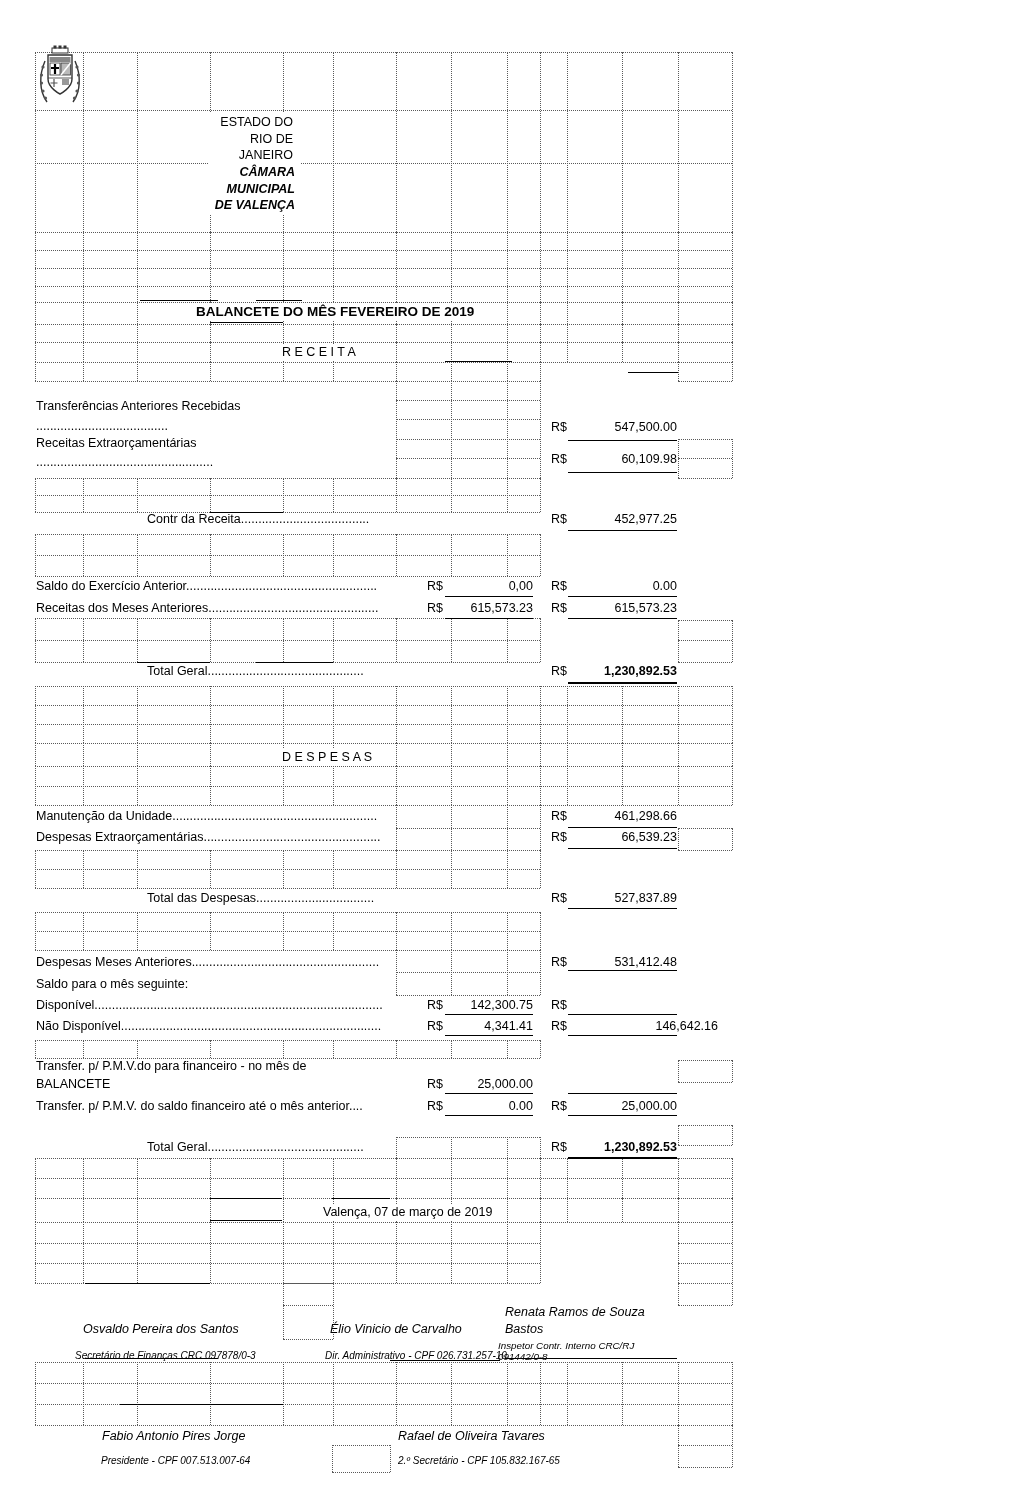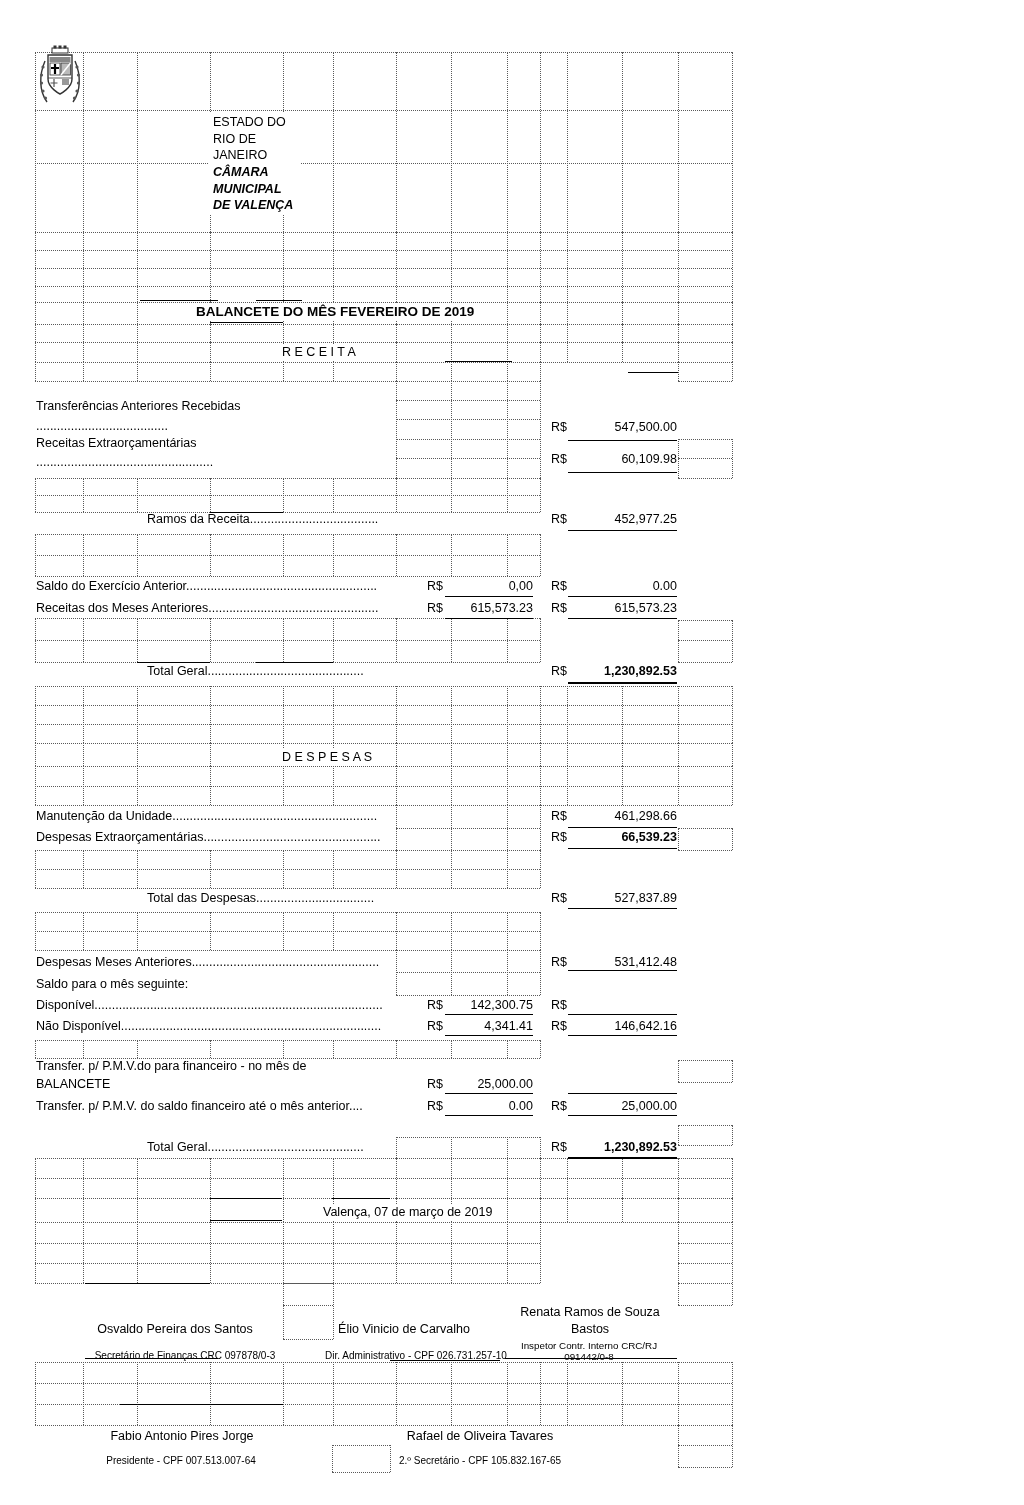--- a/index.html
+++ b/index.html
@@ -10,24 +10,24 @@
   .gl.h{height:0;border-top:1px dotted #595959;}
   .gl.v{width:0;border-left:1px dotted #595959;}
   .sl{position:absolute;height:0;border-top:1.5px solid #000;z-index:2;}
   .ul{position:absolute;height:0;border-top:1.5px solid #000;z-index:2;}
   .ul.b2{border-top-width:2px;}
   
   .t{position:absolute;font-size:12.5px;line-height:15px;white-space:nowrap;z-index:3;}
   .clip356{width:356px;overflow:hidden;}
   .clip240{width:240px;overflow:hidden;}
   .wrap{white-space:normal;}
-  .bgw{background:#fff;padding:1px 5px;}
+  .bgw{background:#fff;padding:1px 5px;text-align:right;}
   .b{font-weight:bold;}
   .bi{font-weight:bold;font-style:italic;}
-  .ctr{text-align:center;}
+  .ctr{font-style:italic;}
   .rsm{left:427px;}
   .rsr{left:551px;}
   .vm{left:440px;width:93px;text-align:right;}
   .vr{left:565px;width:112px;text-align:right;}
   .sign{font-size:12.5px;}
   .sigt{font-size:10px;line-height:11.5px;}
   .sigt9{font-size:9.8px;line-height:11px;}
 </style>
 </head>
 <body>
@@ -480,21 +480,21 @@
   <div class="t" style="left:36px;top:399px;">Transferências Anteriores Recebidas</div>
   <div class="t clip356" style="left:36px;top:419px;width:250px;">......................................</div>
   <div class="t rsr" style="top:420px;">R$</div>
   <div class="t vr" style="top:420px;">547,500.00</div>
 
   <div class="t" style="left:36px;top:436px;">Receitas Extraorçamentárias</div>
   <div class="t clip356" style="left:36px;top:455px;width:330px;">...................................................</div>
   <div class="t rsr" style="top:452px;">R$</div>
   <div class="t vr" style="top:452px;">60,109.98</div>
 
-  <div class="t clip240" style="left:147px;top:512px;">Ramos da Receita.....................................</div>
+  <div class="t clip240" style="left:147px;top:512px;">Contr da Receita.....................................</div>
   <div class="t rsr" style="top:512px;">R$</div>
   <div class="t vr" style="top:512px;">452,977.25</div>
 
   <div class="t clip356" style="left:36px;top:579px;">Saldo do Exercício Anterior.......................................................</div>
   <div class="t rsm" style="top:579px;">R$</div>
   <div class="t vm" style="top:579px;">0,00</div>
   <div class="t rsr" style="top:579px;">R$</div>
   <div class="t vr" style="top:579px;">0.00</div>
 
   <div class="t clip356" style="left:36px;top:601px;">Receitas dos Meses Anteriores.................................................</div>
@@ -508,21 +508,21 @@
   <div class="t vr b" style="top:664px;">1,230,892.53</div>
 
   <div class="t bgw" style="left:277px;top:749px;">D E S P E S A S</div>
 
   <div class="t clip356" style="left:36px;top:809px;">Manutenção da Unidade...........................................................</div>
   <div class="t rsr" style="top:809px;">R$</div>
   <div class="t vr" style="top:809px;">461,298.66</div>
 
   <div class="t clip356" style="left:36px;top:830px;">Despesas Extraorçamentárias...................................................</div>
   <div class="t rsr" style="top:830px;">R$</div>
-  <div class="t vr" style="top:830px;font-weight:bold;">66,539.23</div>
+  <div class="t vr" style="top:830px;">66,539.23</div>
 
   <div class="t clip240" style="left:147px;top:891px;">Total das Despesas..................................</div>
   <div class="t rsr" style="top:891px;">R$</div>
   <div class="t vr" style="top:891px;">527,837.89</div>
 
   <div class="t clip356" style="left:36px;top:955px;">Despesas Meses Anteriores......................................................</div>
   <div class="t rsr" style="top:955px;">R$</div>
   <div class="t vr" style="top:955px;">531,412.48</div>
 
   <div class="t" style="left:36px;top:977px;">Saldo para o mês seguinte:</div>
@@ -530,21 +530,21 @@
   <div class="t clip356" style="left:36px;top:998px;">Disponível...................................................................................</div>
   <div class="t rsm" style="top:998px;">R$</div>
   <div class="t vm" style="top:998px;">142,300.75</div>
   <div class="t rsr" style="top:998px;">R$</div>
   <div class="t vr" style="top:998px;"></div>
 
   <div class="t clip356" style="left:36px;top:1019px;">Não Disponível...........................................................................</div>
   <div class="t rsm" style="top:1019px;">R$</div>
   <div class="t vm" style="top:1019px;">4,341.41</div>
   <div class="t rsr" style="top:1019px;">R$</div>
-  <div class="t vr" style="top:1019px;">146,642.16</div>
+  <div class="t vr" style="top:1019px;padding-left:41px;">146,642.16</div>
 
   <div class="t" style="left:36px;top:1059px;">Transfer. p/ P.M.V.do para financeiro - no mês de</div>
   <div class="t" style="left:36px;top:1077px;">BALANCETE</div>
   <div class="t rsm" style="top:1077px;">R$</div>
   <div class="t vm" style="top:1077px;">25,000.00</div>
 
   <div class="t" style="left:36px;top:1099px;">Transfer. p/ P.M.V. do saldo financeiro até o mês anterior....</div>
   <div class="t rsm" style="top:1099px;">R$</div>
   <div class="t vm" style="top:1099px;">0.00</div>
   <div class="t rsr" style="top:1099px;">R$</div>

